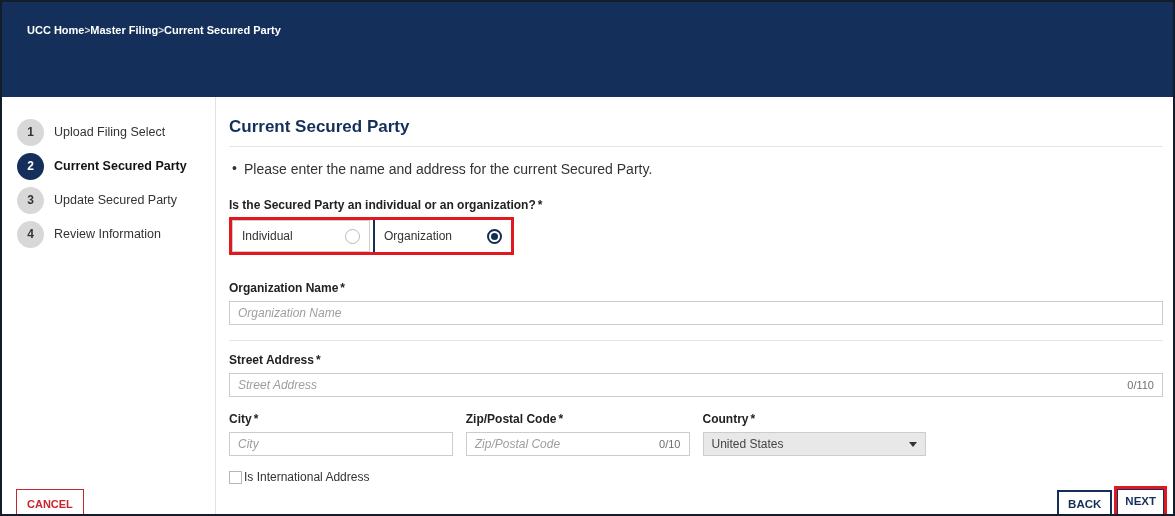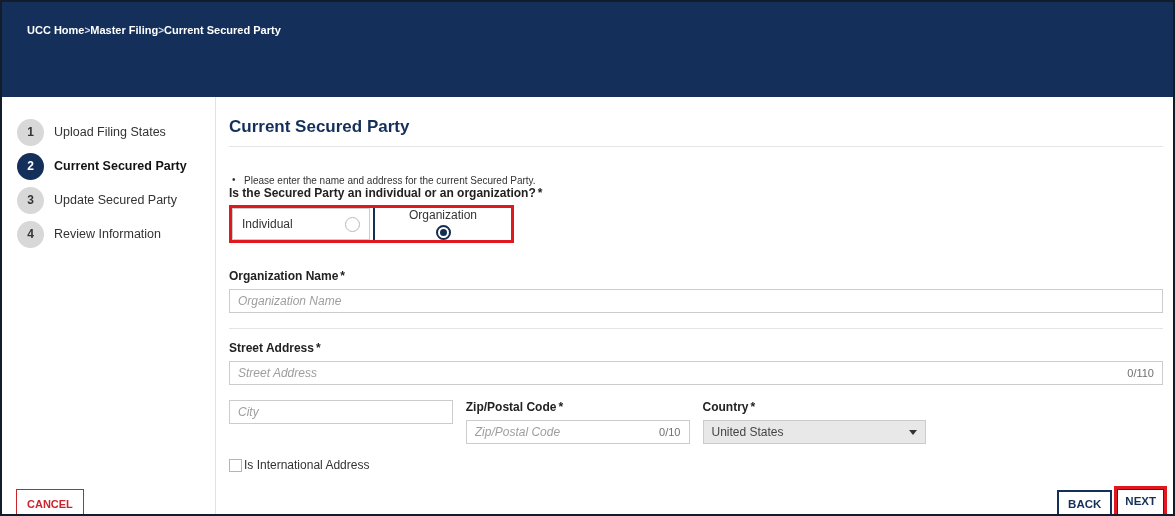--- a/index.html
+++ b/index.html
@@ -54,40 +54,40 @@
   .step.active .step-label { font-weight: 700; color: #121212; }
 
   .form-area { flex: 1; padding: 20px 10px 0 13px; }
 
   
   .section-heading {
     margin: 0; font-size: 17px; font-weight: 700; color: #14305a;
     padding-bottom: 9px; border-bottom: 1px solid #e4e4e4;
   }
   .instruction {
-    margin-top: 28px; font-size: 10px; color: #333;
+    margin-top: 14px; font-size: 14px; color: #333;
     padding-left: 15px; position: relative;
   }
   .instruction::before { content: "•"; position: absolute; left: 3px; top: -1px; }
 
-  .q-label { font-size: 12px; font-weight: 700; color: #222; }
+  .q-label { margin-top: 21px; font-size: 12px; font-weight: 700; color: #222; }
   .req { margin-left: 2px; }
 
   .radio-annotation {
     margin-top: 5px; width: 285px;
     border: 3px solid #e0181f;
     display: flex; background: #fff;
   }
   .radio-cell {
     flex: 1; height: 32px;
     display: flex; align-items: center; justify-content: space-between;
     padding: 0 9px; font-size: 12px; color: #333; cursor: pointer;
   }
   .radio-cell.individual { border: 1px solid #ccc; margin-right: 3px; }
-  .radio-cell.organization { border-left: 2px solid #14305a; flex-direction: column; }
+  .radio-cell.organization { border-left: 2px solid #14305a; }
   .radio {
     width: 15px; height: 15px; border-radius: 50%;
     border: 1px solid #b9b9b9; background: #fff; flex-shrink: 0;
   }
   .radio.checked { border: 2px solid #132c52; position: relative; }
   .radio.checked::after {
     content: ""; position: absolute; left: 2px; top: 2px; right: 2px; bottom: 2px;
     background: #132c52; border-radius: 50%;
   }
 
@@ -162,21 +162,21 @@
       <span class="sep">&gt;</span>
       <span>Current Secured Party</span>
     </nav>
   </header>
 
   <div class="content">
 
     <aside class="stepper">
       <div class="step">
         <span class="step-circle">1</span>
-        <span class="step-label">Upload Filing States</span>
+        <span class="step-label">Upload Filing Select</span>
       </div>
       <div class="step active">
         <span class="step-circle">2</span>
         <span class="step-label">Current Secured Party</span>
       </div>
       <div class="step">
         <span class="step-circle">3</span>
         <span class="step-label">Update Secured Party</span>
       </div>
       <div class="step">
@@ -221,20 +221,23 @@
         </div>
         <div class="input-wrap">
           <input type="text" placeholder="Street Address" style="">
           <span class="counter">0/110</span>
         </div>
       </div>
 
       <div class="grid-row">
 
         <div>
+          <div class="field-label">
+            <span>City</span><span class="req">*</span>
+          </div>
           <input class="text" type="text" placeholder="City" style="">
         </div>
 
 
         <div>
           <div class="field-label">
             <span>Zip/Postal Code</span><span class="req">*</span>
           </div>
           <div class="input-wrap">
             <input type="text" placeholder="Zip/Postal Code" style="">

